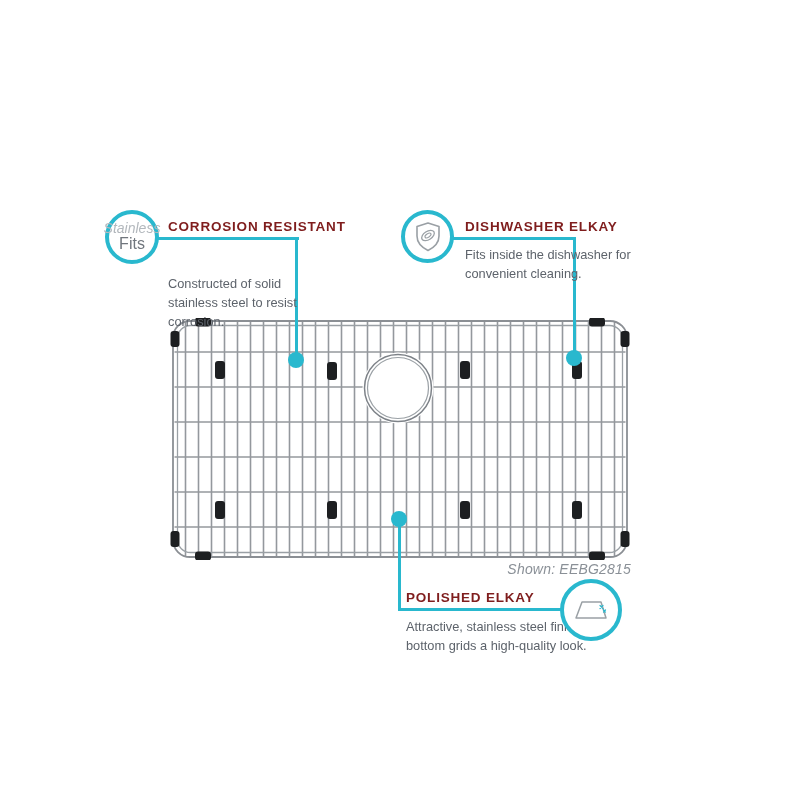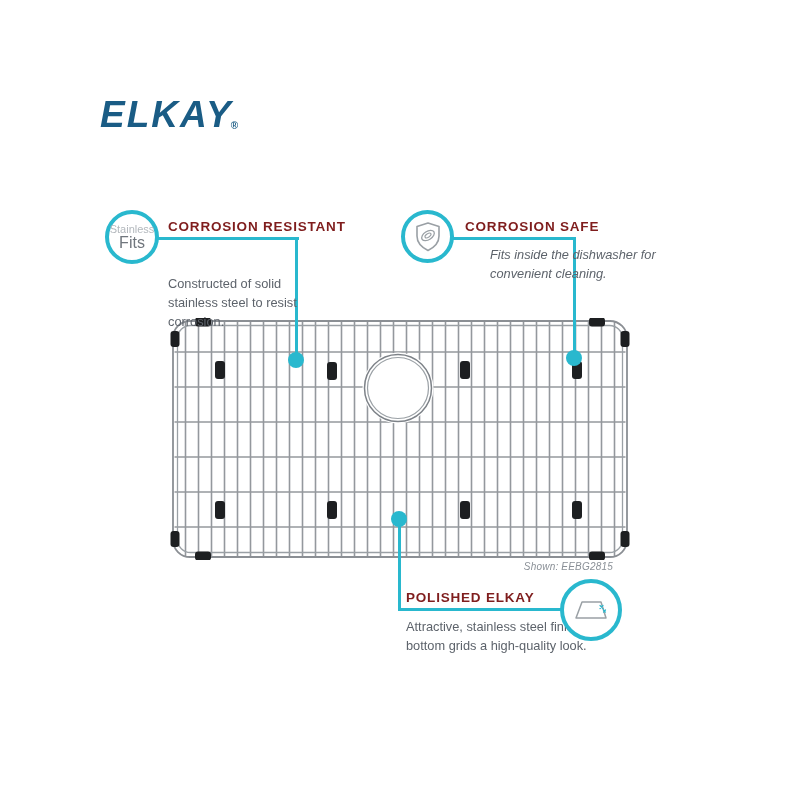--- a/index.html
+++ b/index.html
@@ -14,75 +14,72 @@
     color:#1A5C85;line-height:1;
   }
   .logo .rmark{font-size:10px;font-style:normal;vertical-align:baseline;letter-spacing:0;position:relative;top:2px;left:-2px;}
   
   .badge{
     position:absolute;background:#fff;border:4px solid #29B8CE;border-radius:50%;
     display:flex;flex-direction:column;align-items:center;justify-content:center;
     box-sizing:border-box;z-index:3;
   }
   .badge-steel{left:105px;top:210px;width:54px;height:54px;}
-  .badge-steel .l1{font-size:11px;color:#b3b8bd;line-height:1.1;}
+  .badge-steel .l1{font-size:14px;color:#b3b8bd;line-height:1.1;font-style:italic;}
   .badge-steel .l2{font-size:16px;color:#70767d;line-height:1.05;font-weight:400;}
   .badge-dish{left:401px;top:210px;width:53px;height:53px;}
   .badge-polish{left:560px;top:579px;width:62px;height:62px;}
   
   .feature-title{
     position:absolute;font-size:13.5px;font-weight:bold;color:#7f1d1d;
     letter-spacing:0.8px;white-space:nowrap;z-index:2;
   }
   .feature-desc{
     position:absolute;font-size:12.8px;color:#5d636b;line-height:1.5;z-index:2;
   }
   
   .tline{position:absolute;background:#29B8CE;z-index:1;}
   .tdot{position:absolute;width:16px;height:16px;border-radius:50%;background:#29B8CE;z-index:2;}
   
   .grid-wrap{position:absolute;left:170px;top:318px;width:460px;height:242px;}
   .shown{
-    position:absolute;left:438px;top:561px;width:175px;text-align:right;
-    font-size:10px;font-style:italic;color:#8a9097;letter-spacing:0.2px;
+    position:absolute;left:456px;top:561px;width:175px;text-align:right;
+    font-size:14px;font-style:italic;color:#8a9097;letter-spacing:0.2px;
   }
 </style>
 </head>
 <body>
 
 <div id="canvas">
 
-  <div class="logo">
-    <span>ELKAY</span><span class="rmark">®</span>
-  </div>
 
   <div class="badge badge-steel">
     <span class="l1">Stainless</span>
     <span class="l2">Fits</span>
   </div>
   <div class="feature-title" style="left:168px;top:219px;">CORROSION RESISTANT</div>
   <div class="tline" style="left:150px;top:237px;width:149px;height:3px;"></div>
   <div class="tline" style="left:295px;top:237px;width:3px;height:124px;"></div>
   <div class="tdot" style="left:288px;top:352px;"></div>
   <div class="feature-desc" style="left:168px;top:245px;width:152px;margin-top:29px;">Constructed of solid stainless steel to resist corrosion.</div>
 
   <div class="badge badge-dish">
     <svg width="30" height="32" viewBox="0 0 30 32">
       <path d="M15 2 L26 5.5 V15 C26 23 19 27.5 15 29.5 C11 27.5 4 23 4 15 V5.5 Z" fill="none" stroke="#9aa0a5" stroke-width="1.6" stroke-linejoin="round"></path>
       <g transform="rotate(-33 15 14.5)">
         <ellipse cx="15" cy="14.5" rx="7" ry="4.2" fill="none" stroke="#9aa0a5" stroke-width="1.3"></ellipse>
         <ellipse cx="15" cy="14.5" rx="3.4" ry="1.7" fill="none" stroke="#9aa0a5" stroke-width="1.1"></ellipse>
       </g>
     </svg>
   </div>
-  <div class="feature-title" style="left:465px;top:219px;">CORROSION SAFE</div>
+  <div class="feature-title" style="left:465px;top:219px;">DISHWASHER ELKAY</div>
   <div class="tline" style="left:448px;top:237px;width:128px;height:3px;"></div>
   <div class="tline" style="left:573px;top:237px;width:3px;height:122px;"></div>
   <div class="tdot" style="left:566px;top:350px;"></div>
-  <div class="feature-desc" style="left:490px;top:245px;width:168px;font-style:italic;">Fits inside the dishwasher for convenient cleaning.</div>
+  <div class="feature-desc" style="left:465px;top:245px;width:168px;">Fits inside the dishwasher for convenient cleaning.</div>
 
   <div class="grid-wrap">
     <svg id="grid-svg" width="460" height="242" viewBox="0 0 460 242">
 
       <rect x="3" y="3" width="454" height="236" rx="17" fill="#ffffff" stroke="none"></rect>
 
       <g id="vwires" stroke="#94989d" stroke-width="1.6">
           <line x1="15.5" x2="15.5" y1="4" y2="238"></line>
           <line x1="28.5" x2="28.5" y1="4" y2="238"></line>
           <line x1="41.5" x2="41.5" y1="4" y2="238"></line>

